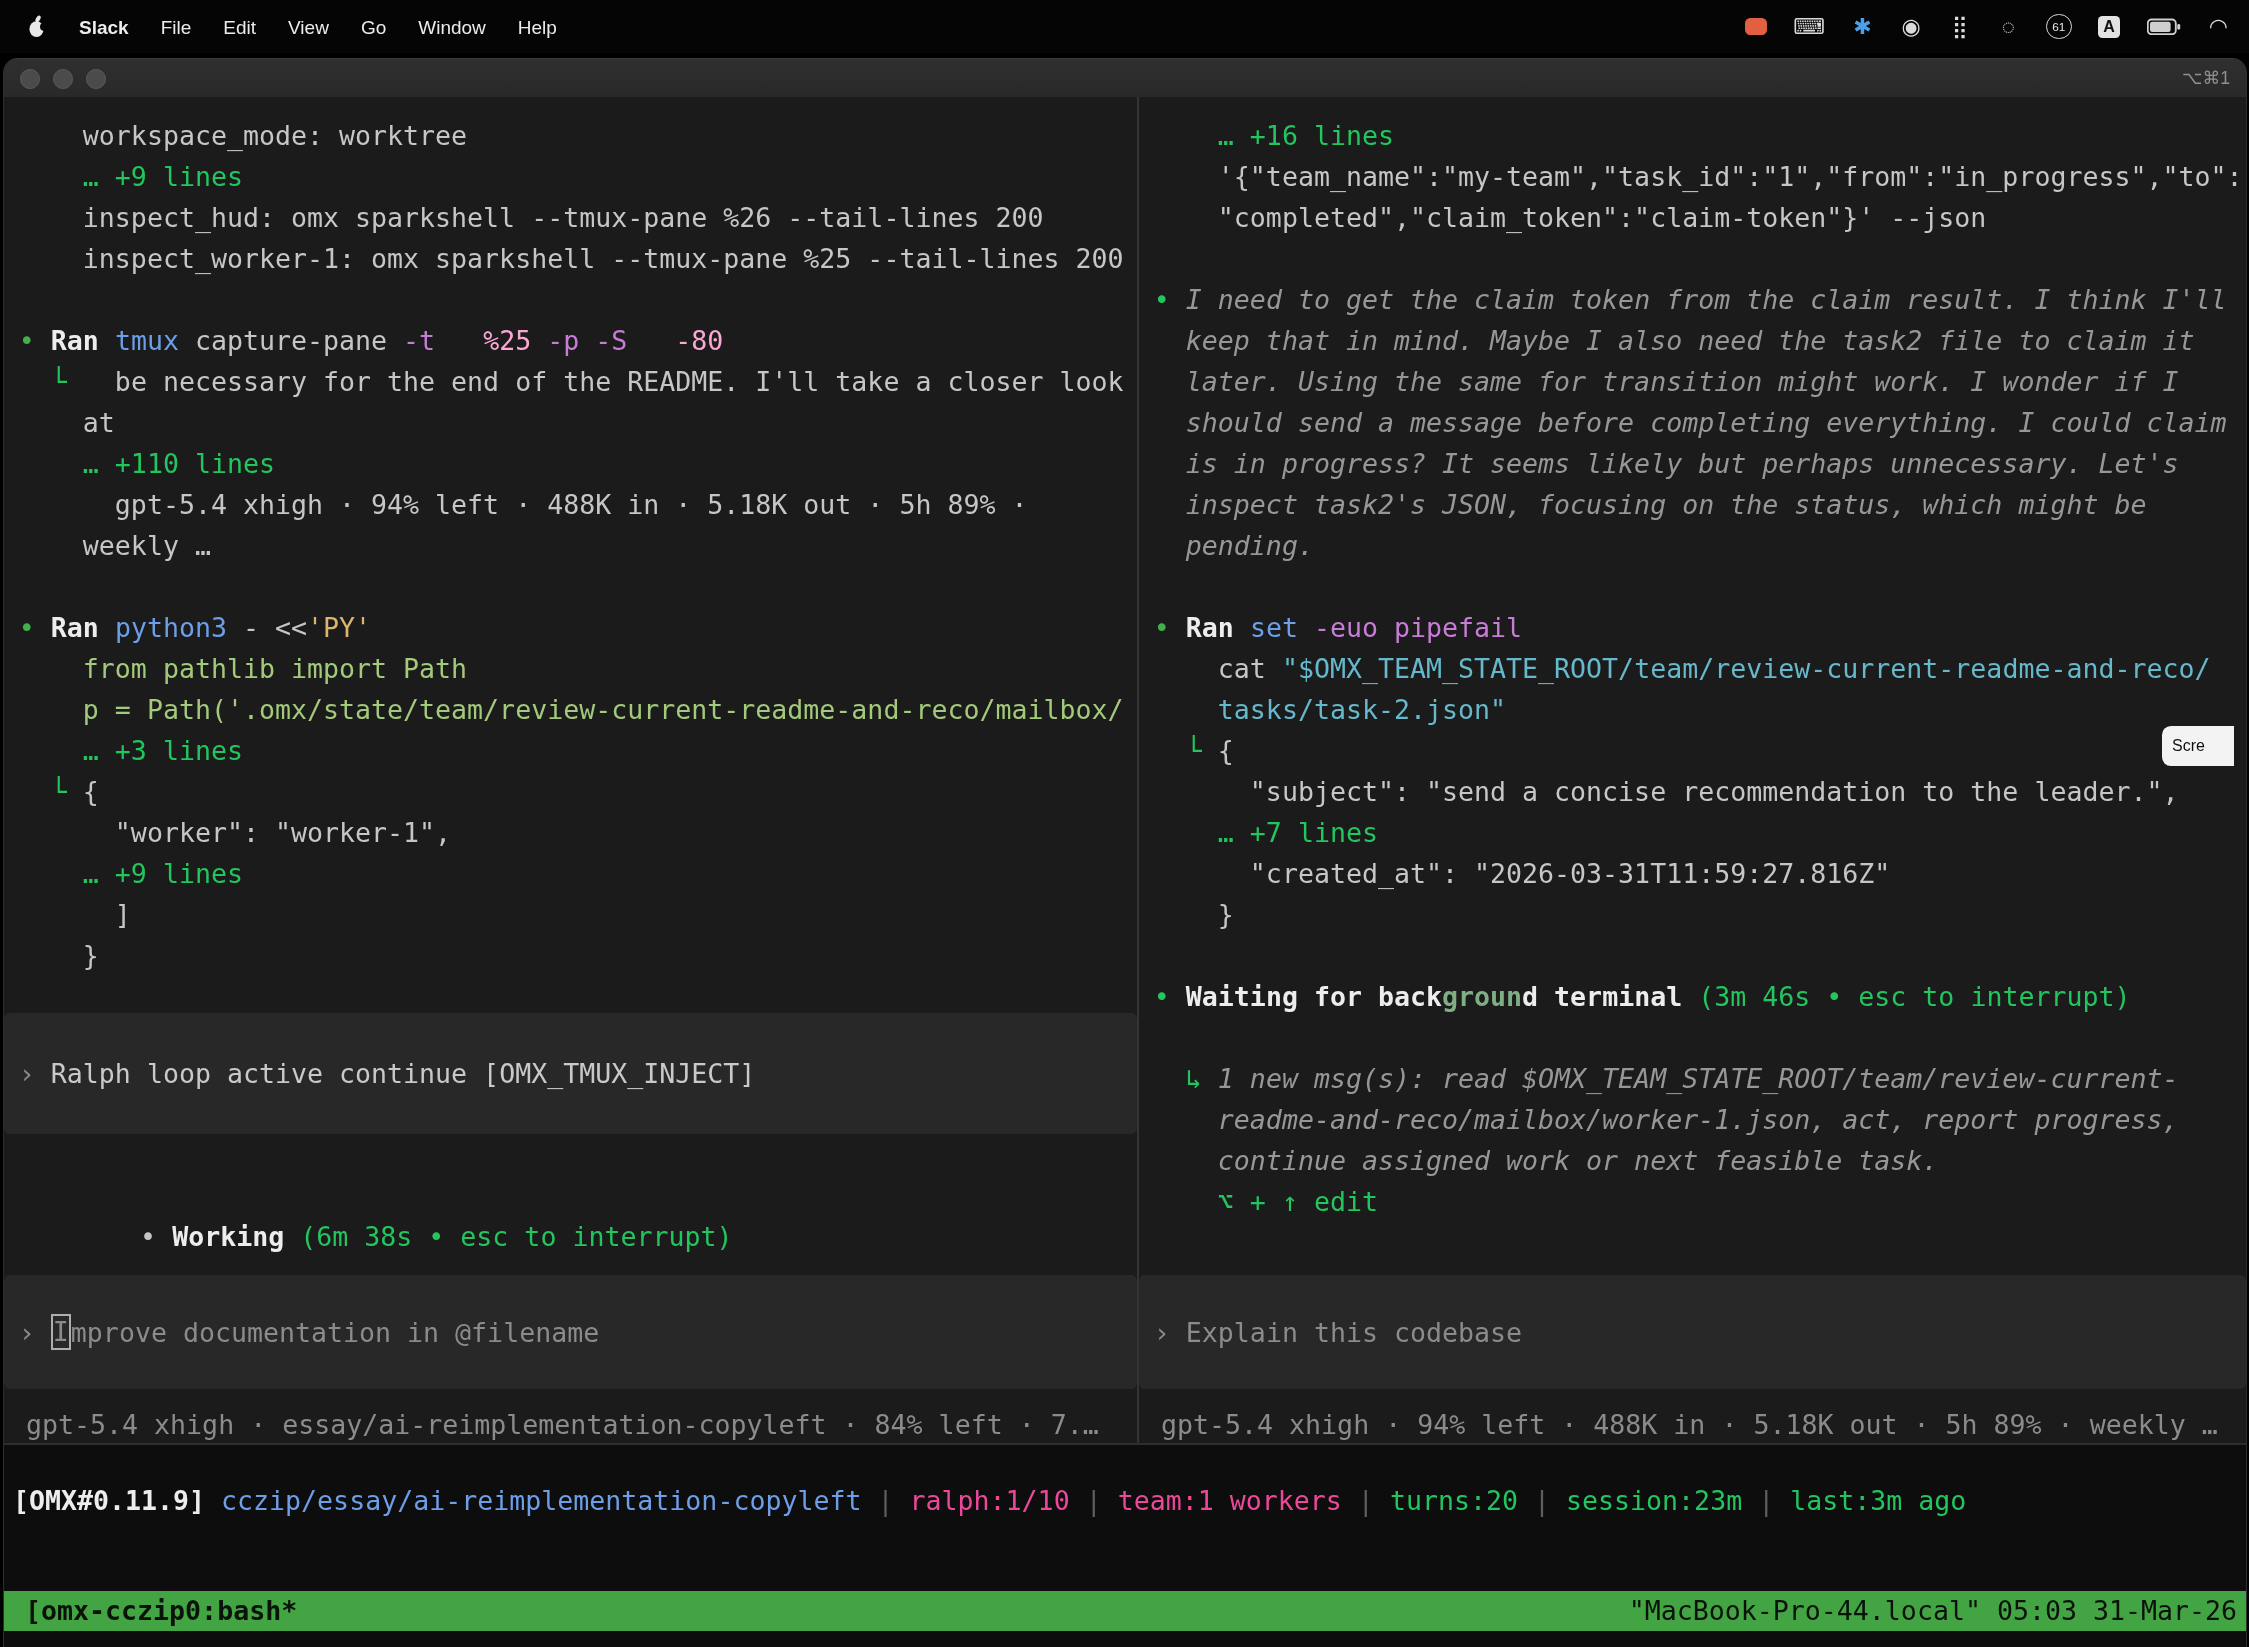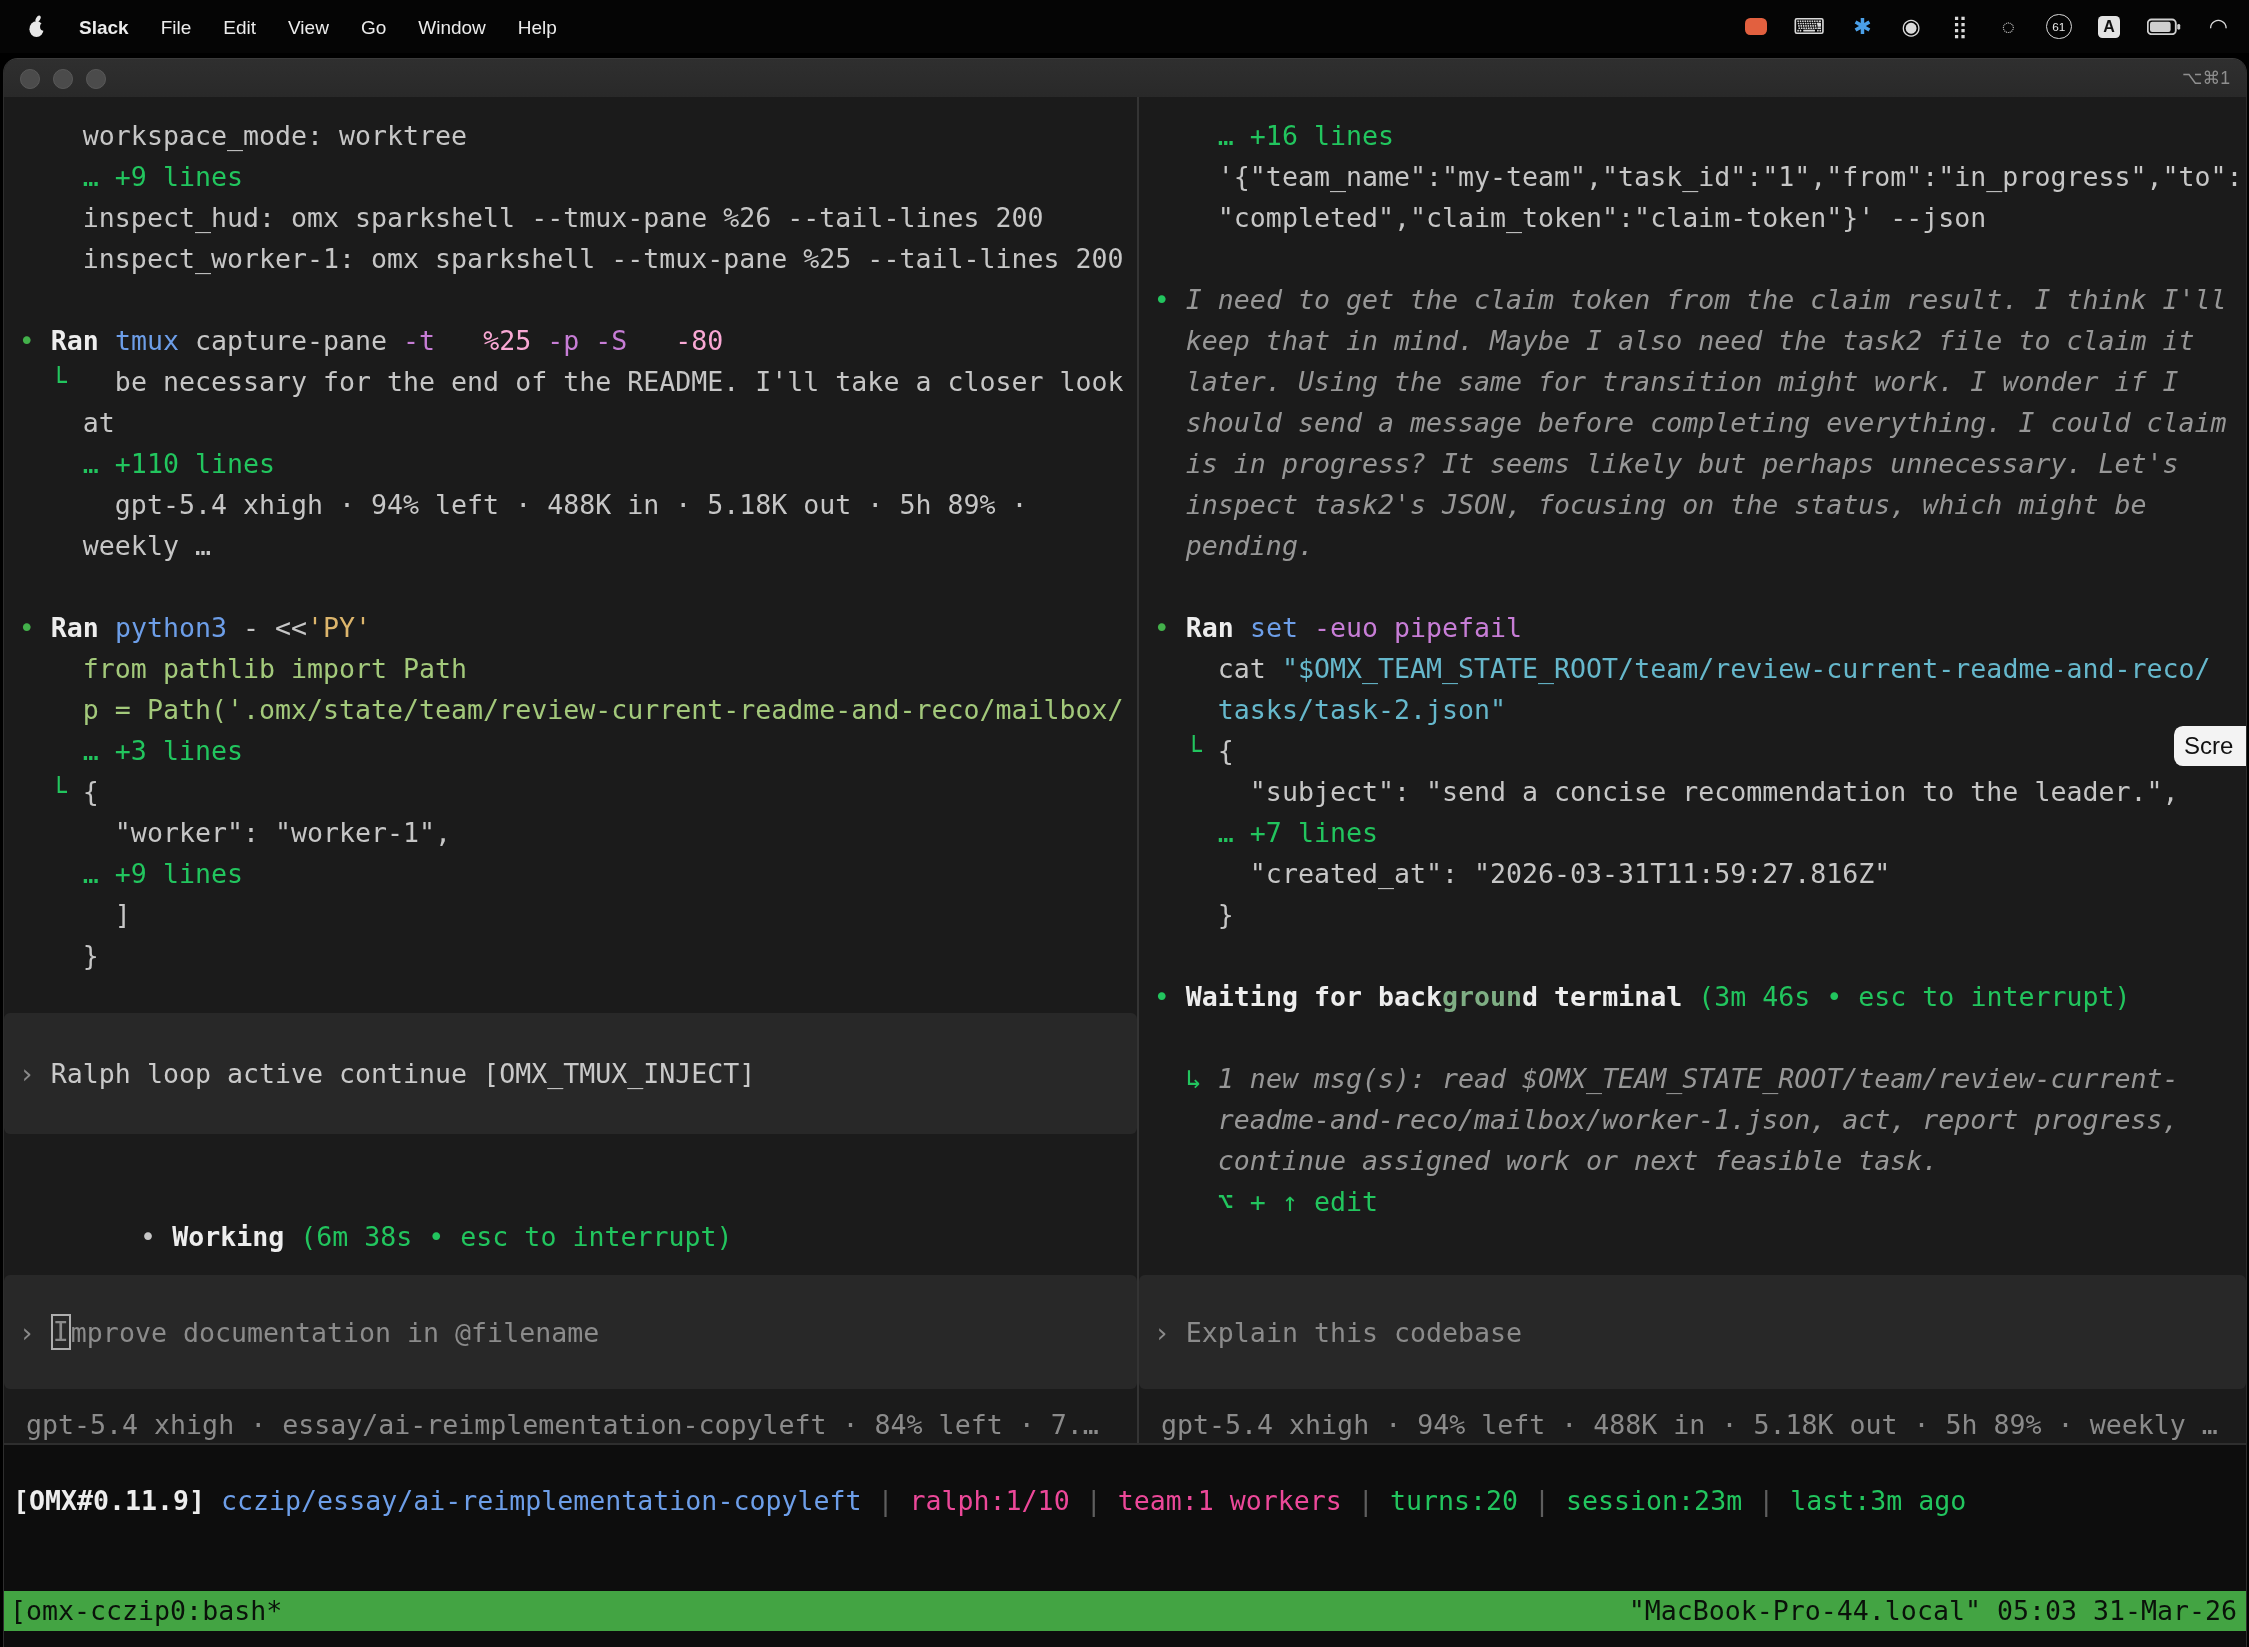--- a/index.html
+++ b/index.html
@@ -80,26 +80,26 @@
 
   .pane-status{position:absolute;left:22px;bottom:5.9px;height:41px;line-height:41px;
     font-size:26.6px;color:#8b8b8b;white-space:pre;}
 
   #omx-status{position:absolute;top:1383px;left:8.9px;height:41px;line-height:41px;
     font-size:26.6px;white-space:pre;z-index:3;}
 
   .tmux-bar{position:absolute;top:1494px;left:0;right:0;height:40px;background:#43a443;
     color:#0a120a;font-size:26.6px;line-height:40px;display:flex;
     justify-content:space-between;z-index:3;white-space:pre;}
-  .tmux-left{padding-left:6px;}
+  .tmux-left{padding-left:21px;font-weight:bold;}
   .tmux-right{padding-right:8.9px;}
 
-  .overlay-note{position:absolute;top:629px;right:0;width:62px;height:40px;
+  .overlay-note{position:absolute;top:629px;right:12px;width:62px;height:40px;
     background:#f3f3f3;border-radius:8.9px 0 0 8.9px;color:#111;
-    font-family:"Liberation Sans",sans-serif;font-size:24px;line-height:40px;
+    font-family:"Liberation Sans",sans-serif;font-size:16px;line-height:40px;
     padding-left:10.3px;overflow:hidden;z-index:5;}
 </style>
 </head>
 <body>
 
 <div class="menu-bar">
   <div class="menu-left">
     <span class="mb-icon" style="height:25px;">
       <svg width="19" height="23.6" viewBox="0 0 24 30">
         <ellipse cx="12" cy="18" rx="9" ry="10" fill="#e8e8e8"></ellipse>

